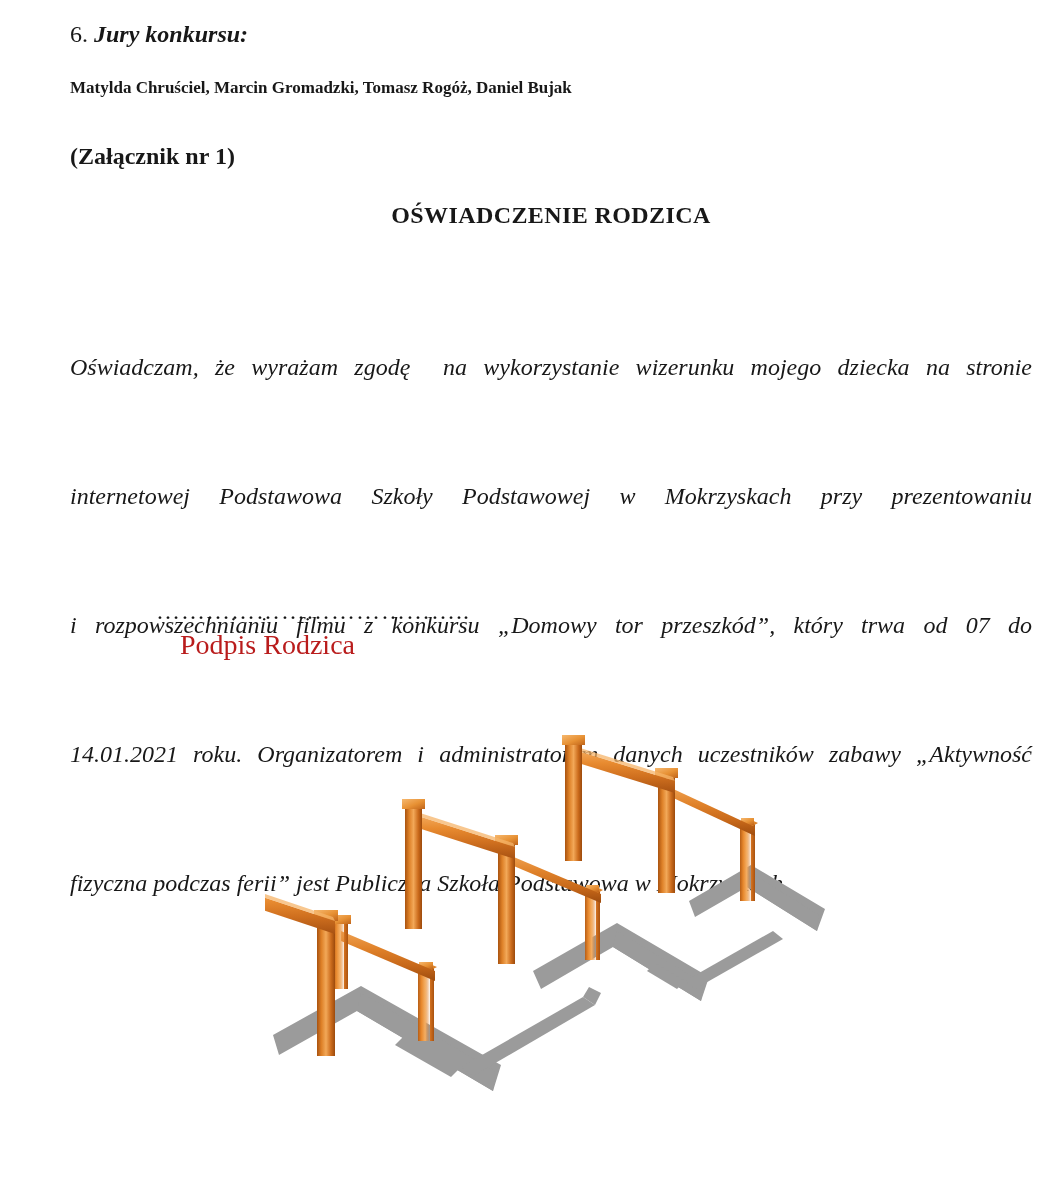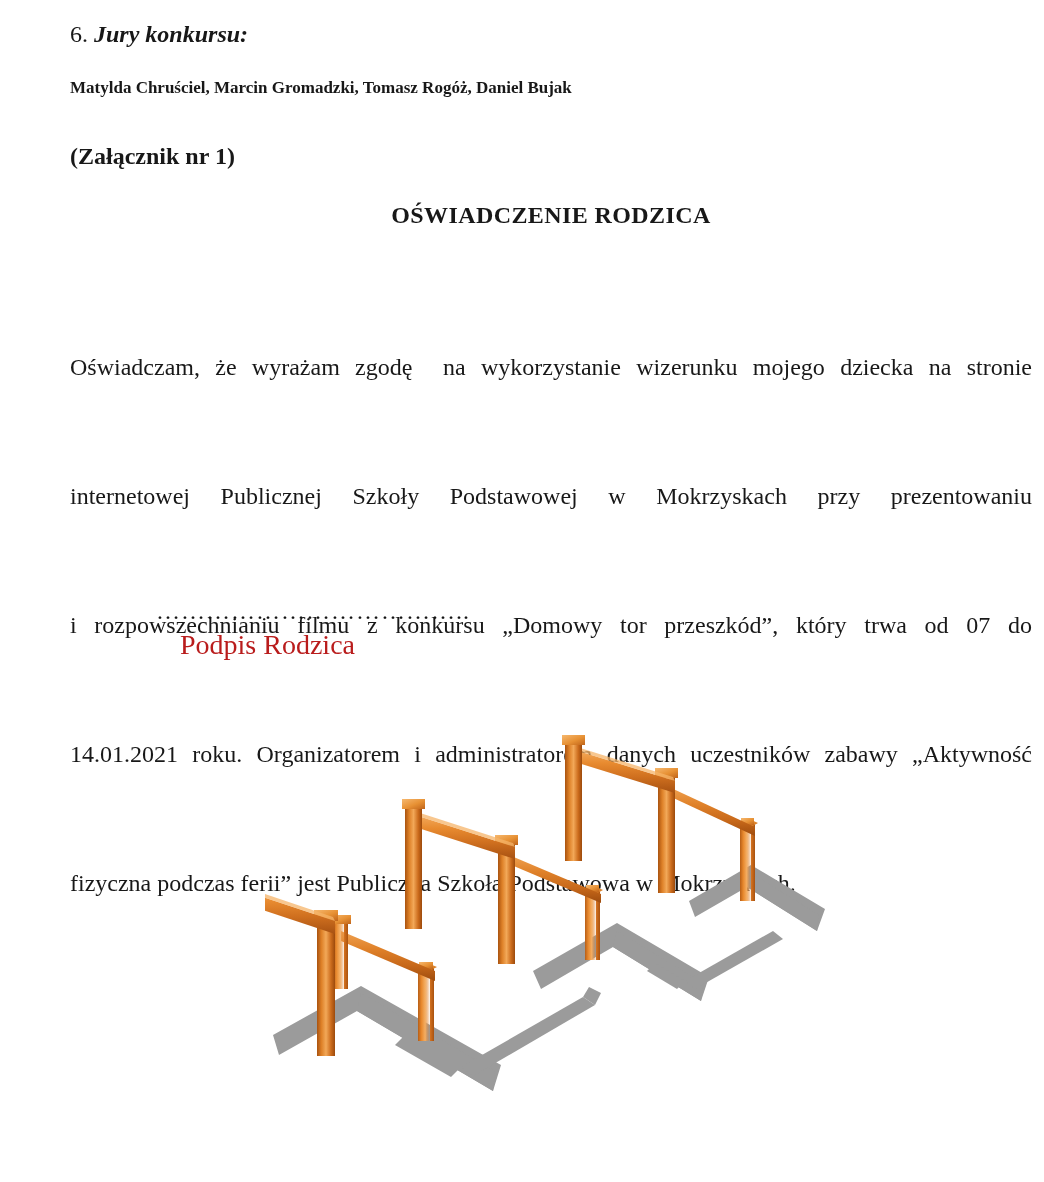--- a/index.html
+++ b/index.html
@@ -66,20 +66,21 @@
 
   .consent-par {
     font-size: 24px;
     line-height: 43px;
     margin: 0;
     text-align: justify;
     text-align-last: left;
     text-justify: inter-word;
     white-space: pre-wrap;
     hyphens: none;
+    font-style: italic;
   }
   .consent-par .ln {
     display: block;
     text-align: justify;
     text-align-last: justify;
     white-space: pre-wrap;
   }
   .consent-par .ln.last {
     text-align-last: left;
   }
@@ -127,21 +128,21 @@
     <p class="line-jury"><span class="num">6. </span><span class="lbl">Jury konkursu:</span></p>
 
     <p class="line-names">Matylda Chruściel, Marcin Gromadzki, Tomasz Rogóż, Daniel Bujak</p>
 
     <p class="line-annex">(Załącznik nr 1)</p>
 
     <h1 class="doc-title">OŚWIADCZENIE RODZICA</h1>
 
     <p class="consent-par">
       <span class="ln">Oświadczam, że wyrażam zgodę  na wykorzystanie wizerunku mojego dziecka na stronie</span>
-      <span class="ln">internetowej Publicznej Szkoły Podstawowej w Mokrzyskach przy prezentowaniu</span>
+      <span class="ln">internetowej Podstawowa Szkoły Podstawowej w Mokrzyskach przy prezentowaniu</span>
       <span class="ln">i rozpowszechnianiu filmu z konkursu „Domowy tor przeszkód”, który trwa od 07 do</span>
       <span class="ln">14.01.2021 roku. Organizatorem i administratorem danych uczestników zabawy „Aktywność</span>
       <span class="ln last">fizyczna podczas ferii” jest Publiczna Szkoła Podstawowa w Mokrzyskach.</span>
     </p>
   </div>
 
   <div class="signature">
     <p class="dot-line">………………………………..</p>
     <p class="sig-label">Podpis Rodzica</p>
   </div>

